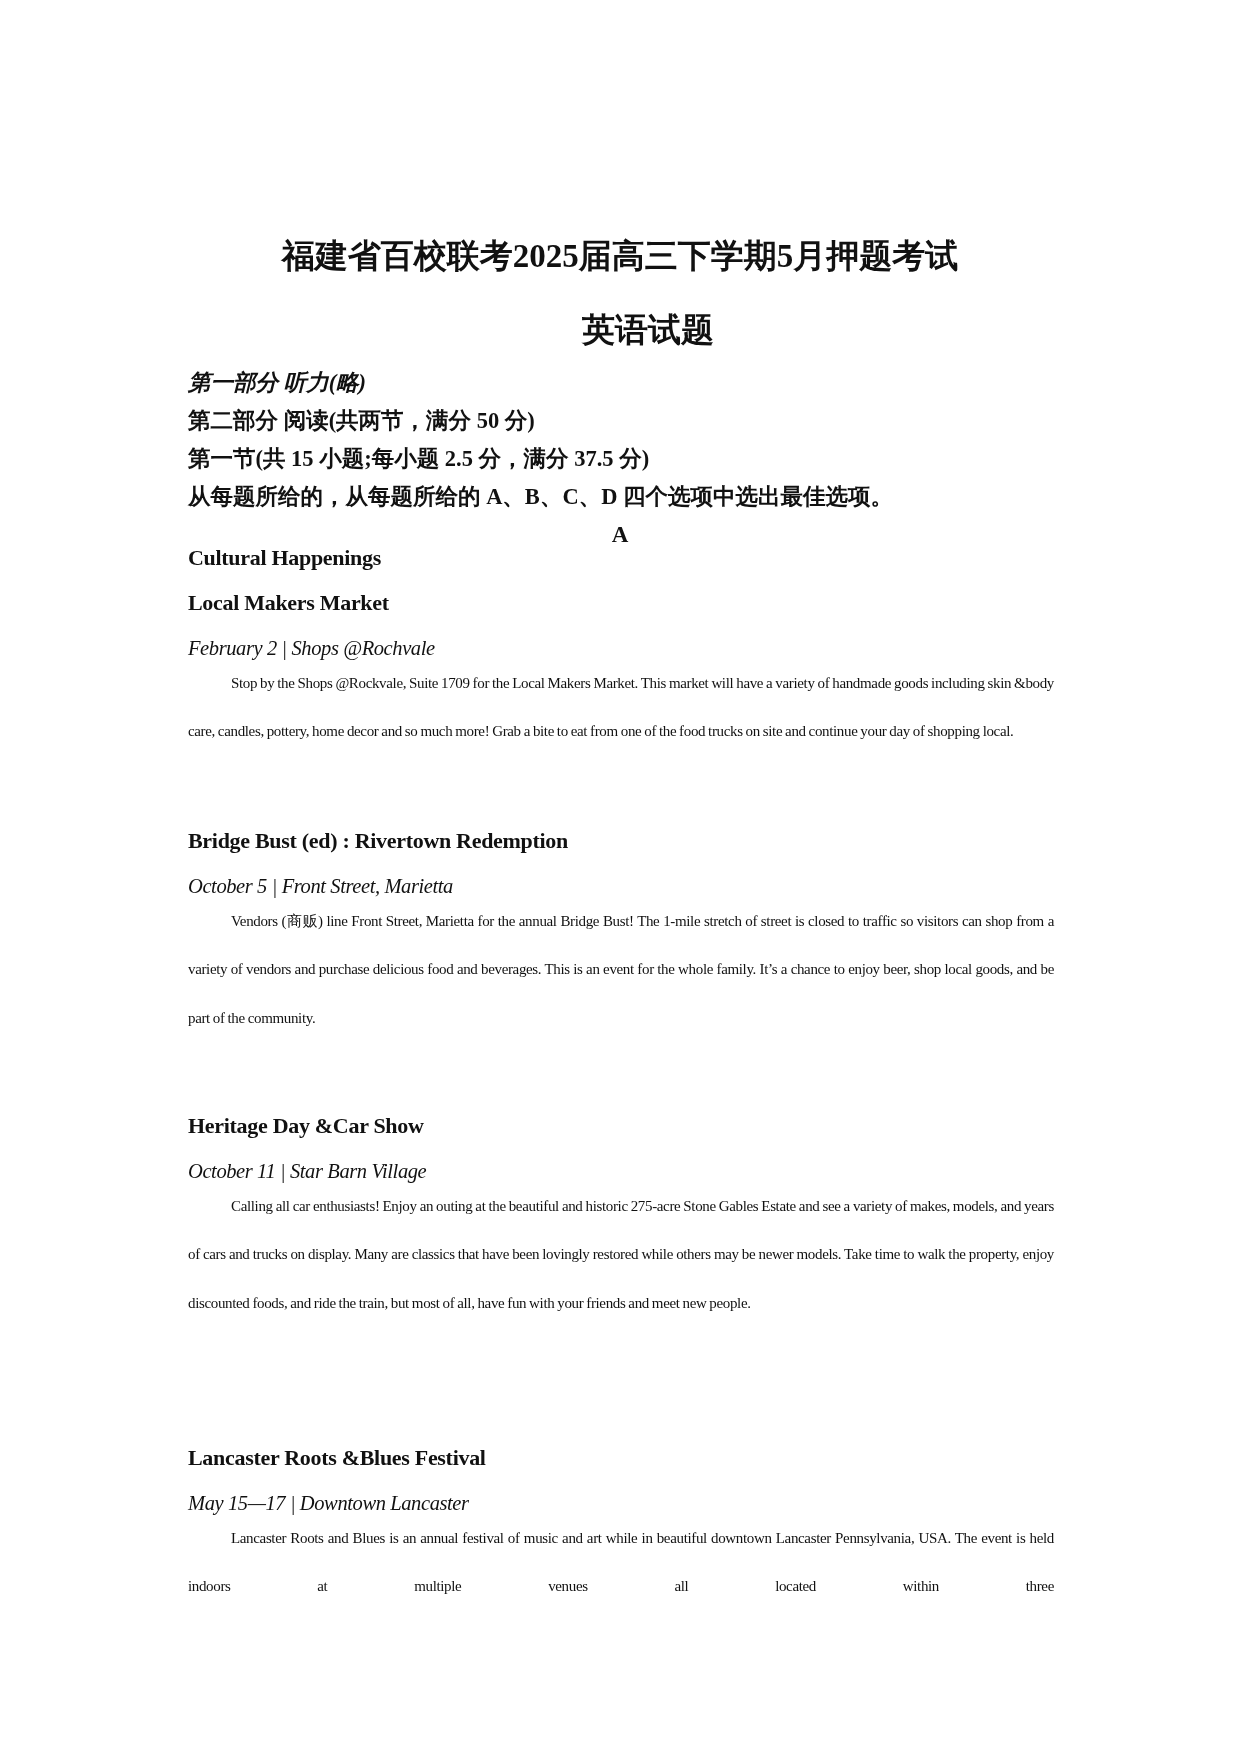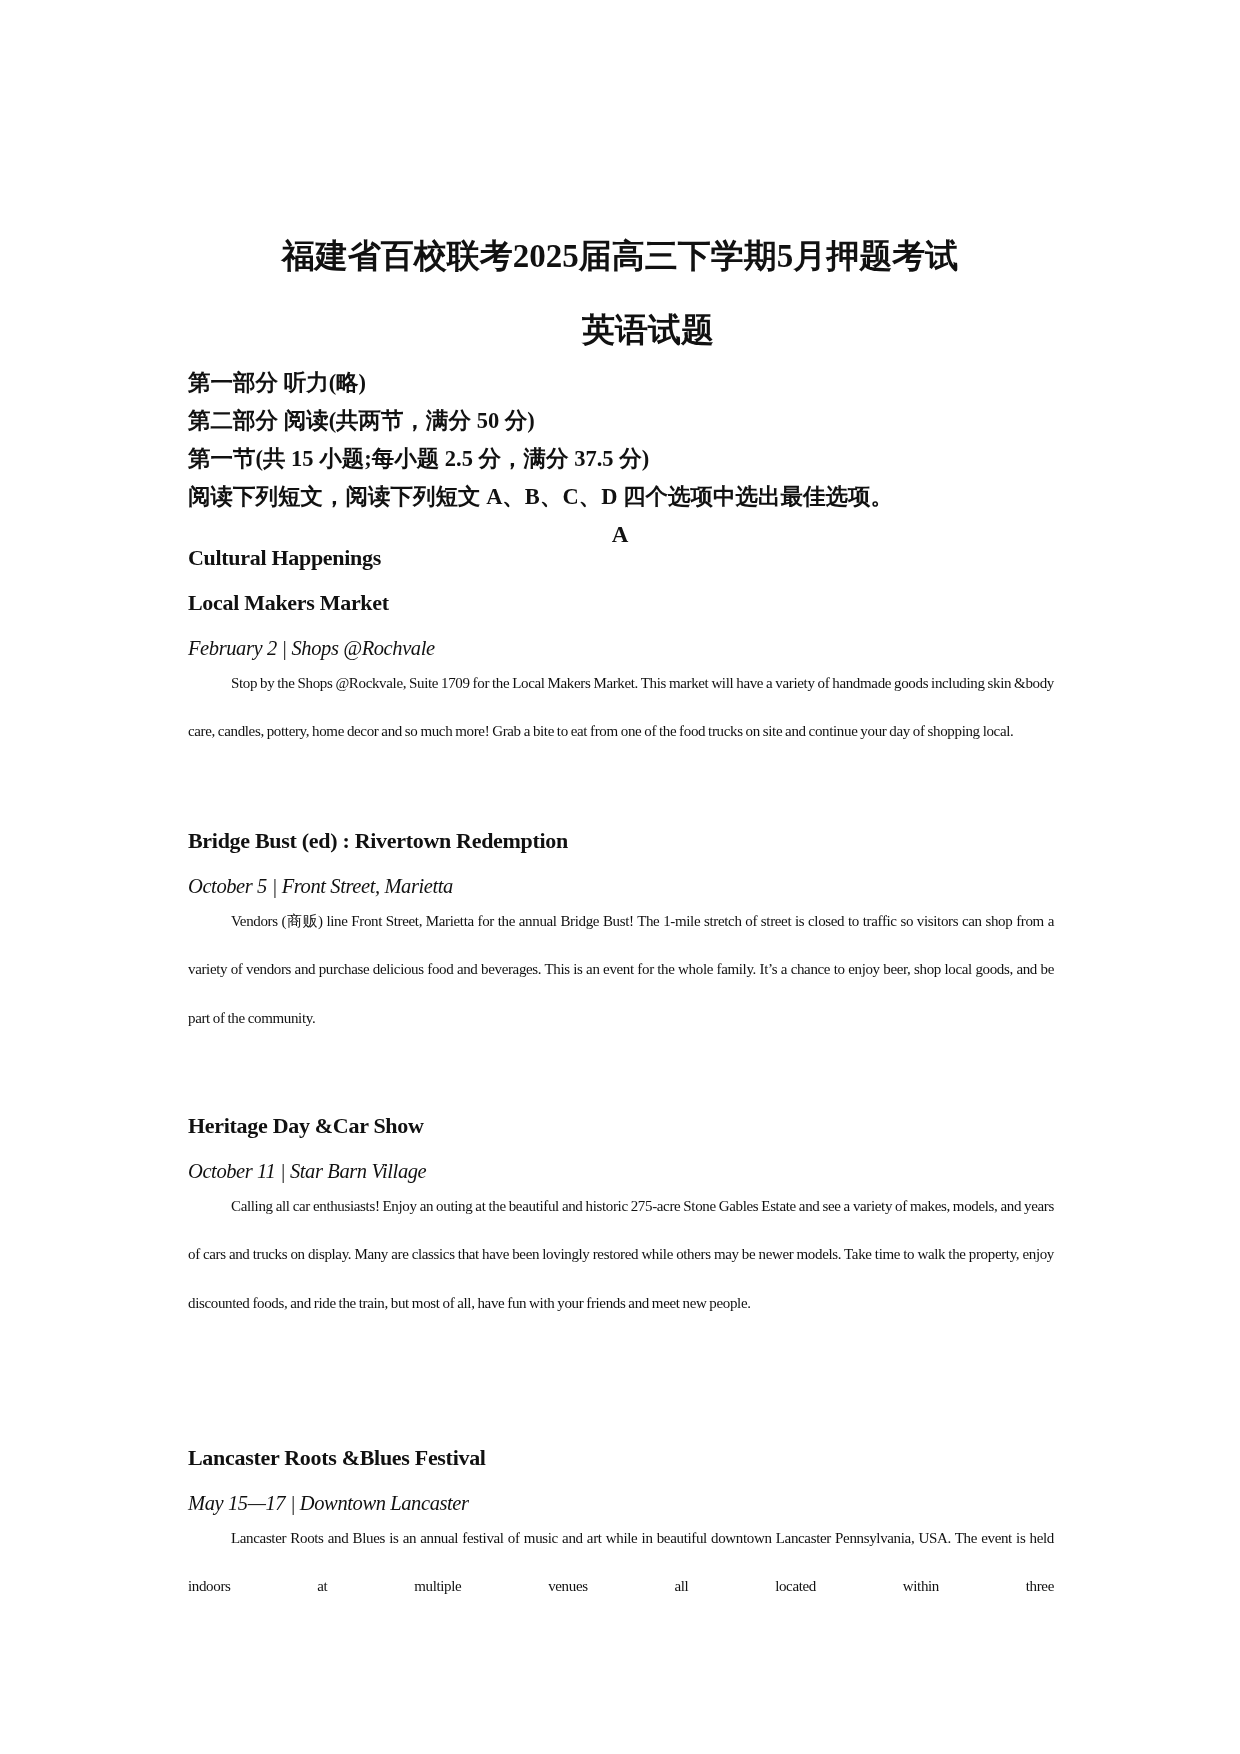--- a/index.html
+++ b/index.html
@@ -37,21 +37,21 @@
     .title-2 { top: 250px; padding-left: 28px; }
 
     .instr {
       position: absolute;
       left: 188px;
       font-weight: bold;
       font-size: 22.5px;
       line-height: 30px;
       white-space: nowrap;
     }
-    .instr-1 { top: 308px; }
+    .instr-1 { top: 308px; font-style: italic; }
     .instr-2 { top: 346px; }
     .instr-3 { top: 384px; }
     .instr-4 { top: 422px; }
 
     .section-letter {
       position: absolute;
       left: 0;
       width: 1240px;
       text-align: center;
       font-weight: bold;
@@ -102,21 +102,21 @@
 <body>
 
 <div class="page">
 
   <div class="title title-1">福建省百校联考2025届高三下学期5月押题考试</div>
   <div class="title title-2">英语试题</div>
 
   <div class="instr instr-1">第一部分  听力(略)</div>
   <div class="instr instr-2">第二部分  阅读(共两节，满分 50 分)</div>
   <div class="instr instr-3">第一节(共 15 小题;每小题 2.5 分，满分 37.5 分)</div>
-  <div class="instr instr-4">阅读下列短文，阅读下列短文 A、B、C、D 四个选项中选出最佳选项。</div>
+  <div class="instr instr-4">从每题所给的，从每题所给的 A、B、C、D 四个选项中选出最佳选项。</div>
 
   <div class="section-letter">A</div>
 
   <div class="col">
     <div class="heading" style="top:485px;">Cultural Happenings</div>
 
     <div class="heading" style="top:530px;">Local Makers Market</div>
     <div class="dateline" style="top:575px;">February 2 | Shops @Rochvale</div>
     <p class="para" style="top:599px;">Stop by the Shops @Rockvale, Suite 1709 for the Local Makers Market. This market will have a variety of handmade goods including skin &amp;body care, candles, pottery, home decor and so much more! Grab a bite to eat from one of the food trucks on site and continue your day of shopping local.</p>
 

